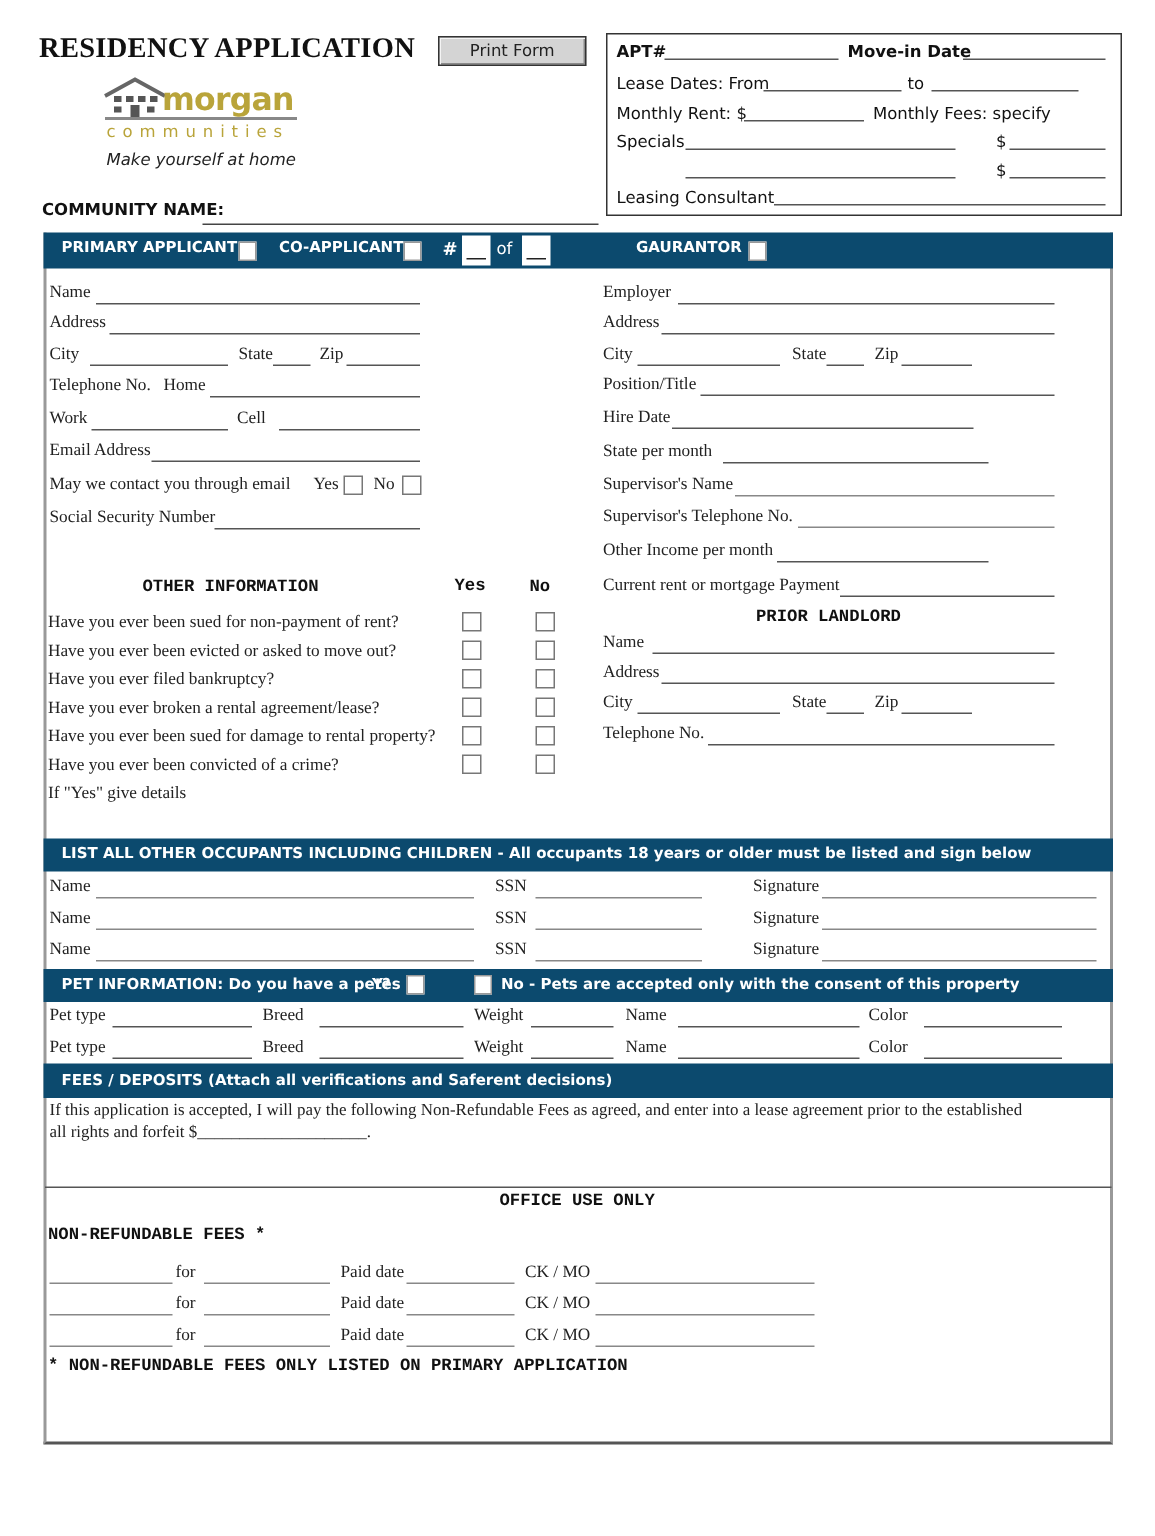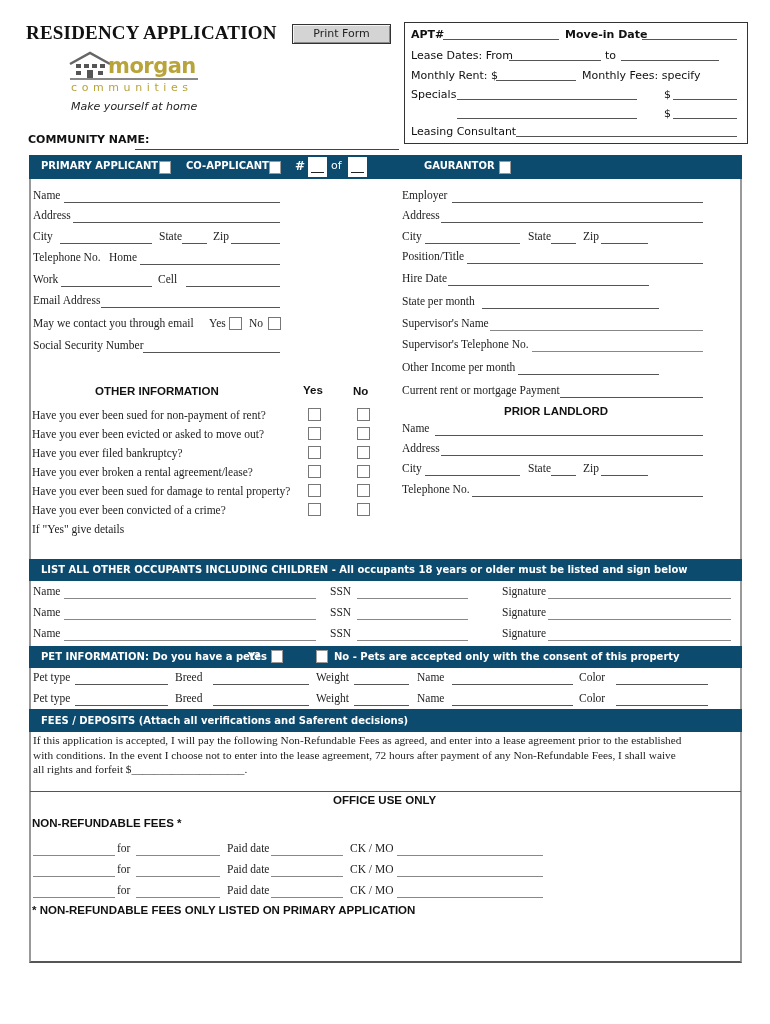--- a/index.html
+++ b/index.html
@@ -33,21 +33,21 @@
   .bar { position: absolute; background: #0c4a6e; color: #fff; font-family: "DejaVu Sans", sans-serif; font-weight: bold; font-size: 10px; white-space: nowrap; }
   .bar-txt { position: absolute; top: 5px; }
   .cb-white { position: absolute; width: 12px; height: 13px; background: #fff; border: 1px solid #999; cursor: pointer; }
   .num-box { position: absolute; width: 19px; height: 20px; background: #fff; }
   .num-box::after { content: ""; position: absolute; left: 3px; right: 3px; bottom: 4px; border-bottom: 1px solid #222; }
 
   
   .frame { position: absolute; left: 29px; top: 155px; width: 713px; height: 808px; border-left: 2px solid #999; border-right: 2px solid #999; border-bottom: 2px solid #555; }
 
   .cb { position: absolute; width: 13px; height: 13px; border: 1px solid #777; background: #fff; cursor: pointer; }
-  .bold-serif { font-family: Liberation Sans, sans-serif; font-weight: bold; font-size: 11.5px; color: #111; white-space: nowrap; text-align: right; }
+  .bold-serif { font-family: Liberation Mono, monospace; font-weight: bold; font-size: 11.5px; color: #111; white-space: nowrap; text-align: right; }
 
   .para { left: 33px; top: 733px; width: 700px; font-family: "Liberation Serif", serif; font-size: 11.3px; line-height: 14.6px; color: #222; }
   .hr { position: absolute; height: 0; border-top: 1px solid #555; }
 </style>
 </head>
 <body>
 
 <div class="abs title">RESIDENCY APPLICATION</div>
 <div class="abs print-btn">Print Form</div>
 
@@ -280,21 +280,20 @@
 <div class="line" style="left:452px;top:705px;width:121px;"></div>
 <span class="abs serif" style="left:579px;top:692px;">Color</span>
 <div class="line" style="left:616px;top:705px;width:92px;"></div>
 
 <div class="bar" style="left:29px;top:709px;width:713px;height:23px;">
   <span class="bar-txt" style="left:12px;top:6px;">FEES / DEPOSITS (Attach all verifications and Saferent decisions)</span>
 </div>
 
 <div class="abs para">
   <div>If this application is accepted, I will pay the following Non-Refundable Fees as agreed, and enter into a lease agreement prior to the established</div>
-  <div>with conditions. In the event I choose not to enter into the lease agreement, 72 hours after payment of any Non-Refundable Fees, I shall waive</div>
   <div>all rights and forfeit $____________________.</div>
 </div>
 
 <div class="hr" style="left:30px;top:791px;width:711px;"></div>
 
 <span class="abs bold-serif" style="left:333px;top:794px;">OFFICE USE ONLY</span>
 <span class="abs bold-serif" style="left:32px;top:817px;">NON-REFUNDABLE FEES *</span>
 
 <div class="line gray" style="left:33px;top:855px;width:82px;"></div>
 <span class="abs serif" style="left:117px;top:842px;">for</span>

